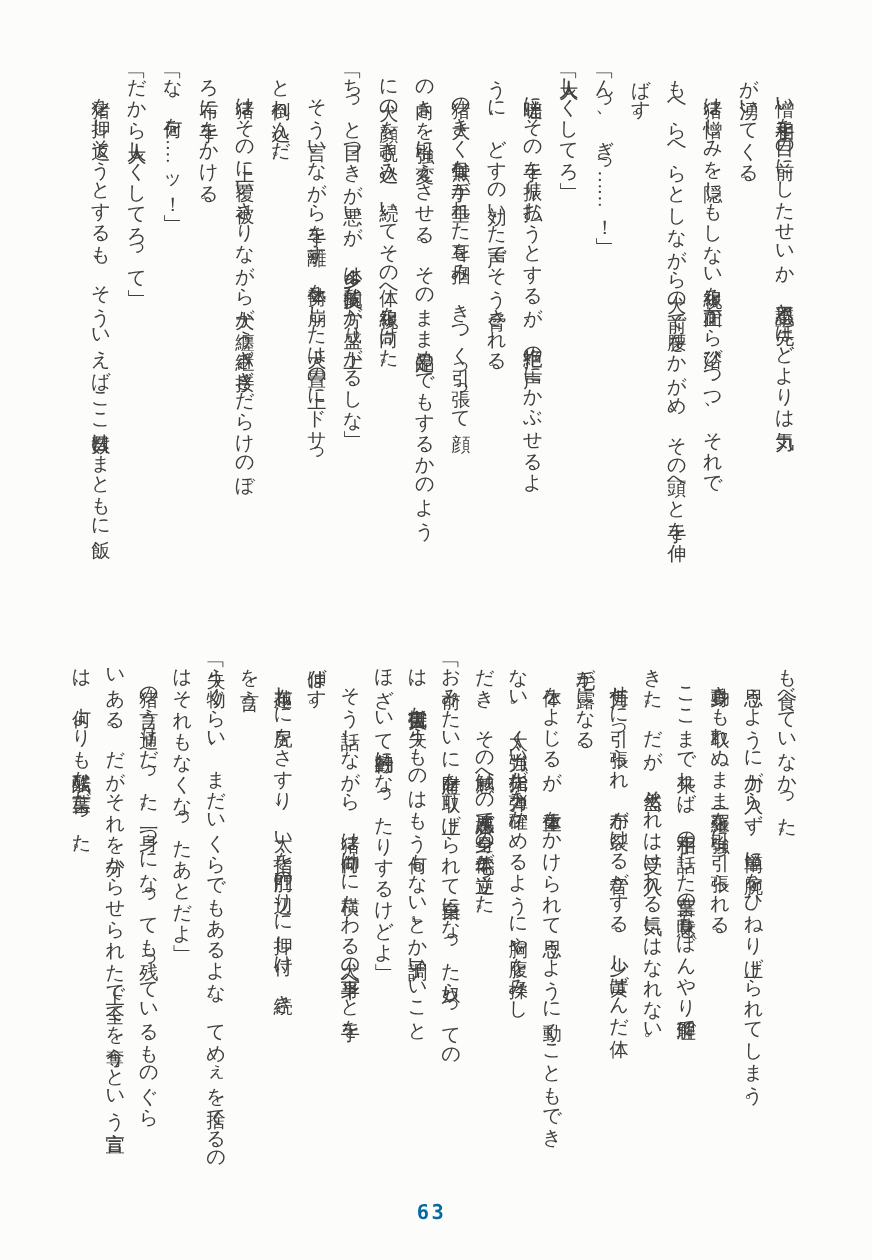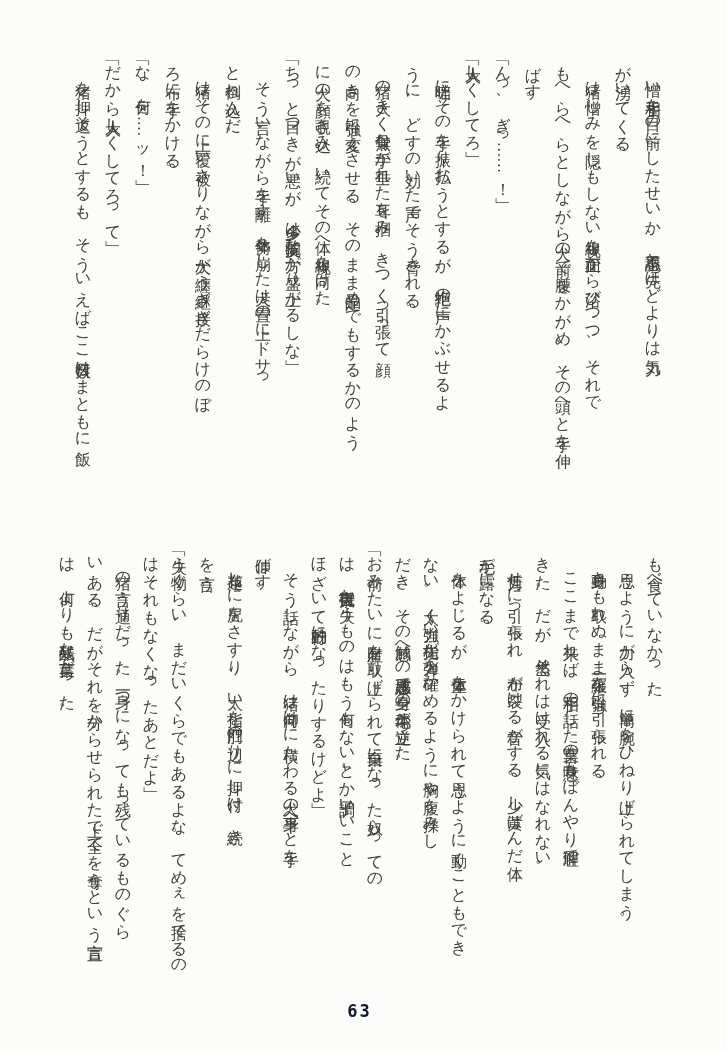--- a/index.html
+++ b/index.html
@@ -45,21 +45,21 @@
   .page-number {
     position: absolute;
     top: 1001px;
     left: 0;
     width: 719px;
     text-align: center;
     font-family: "DejaVu Sans Mono", "Liberation Mono", monospace;
     font-size: 17px;
     font-weight: bold;
     letter-spacing: 2px;
-    color: #0f172a;
+    color: #0369a1;
   }
 </style>
 </head>
 <body>
 
 <div class="page">
   <div class="vblock block-top">
       <div class="tline">　憎い相手を目の前にしたせいか、不思議と先ほどよりは気力</div>
       <div class="tline">が湧いてくる。</div>
       <div class="tline">　猪は憎しみを隠しもしない視線を正面から浴びつつ、それで</div>

